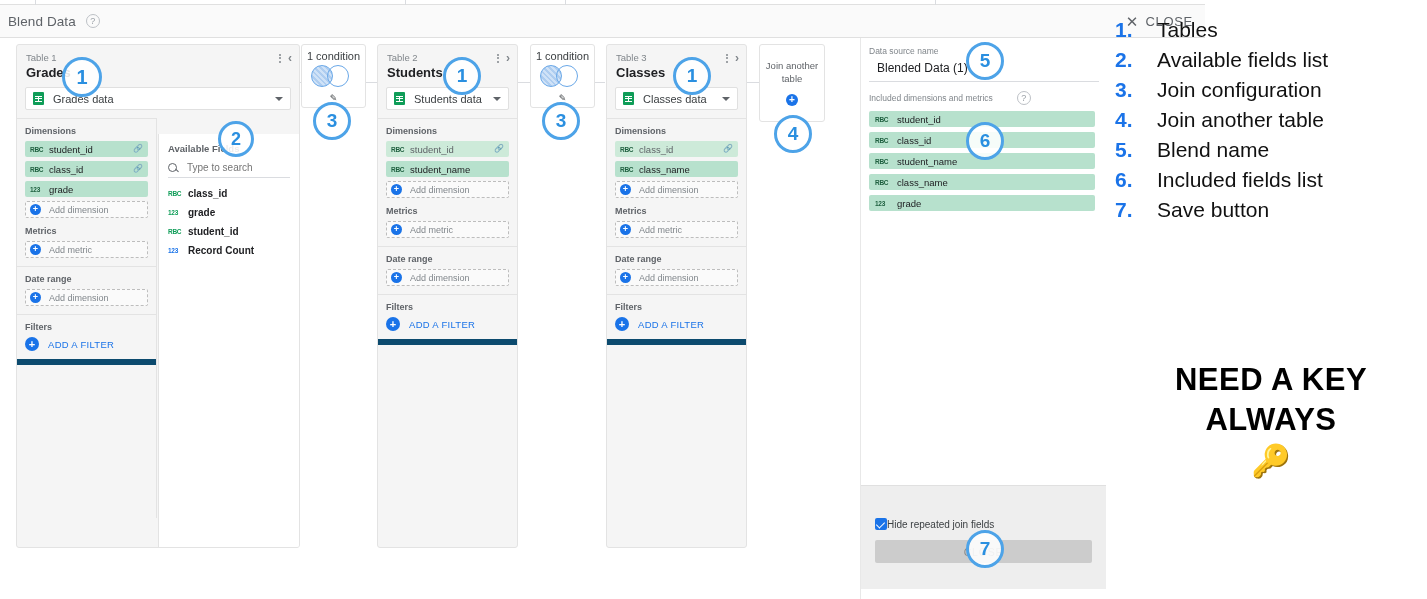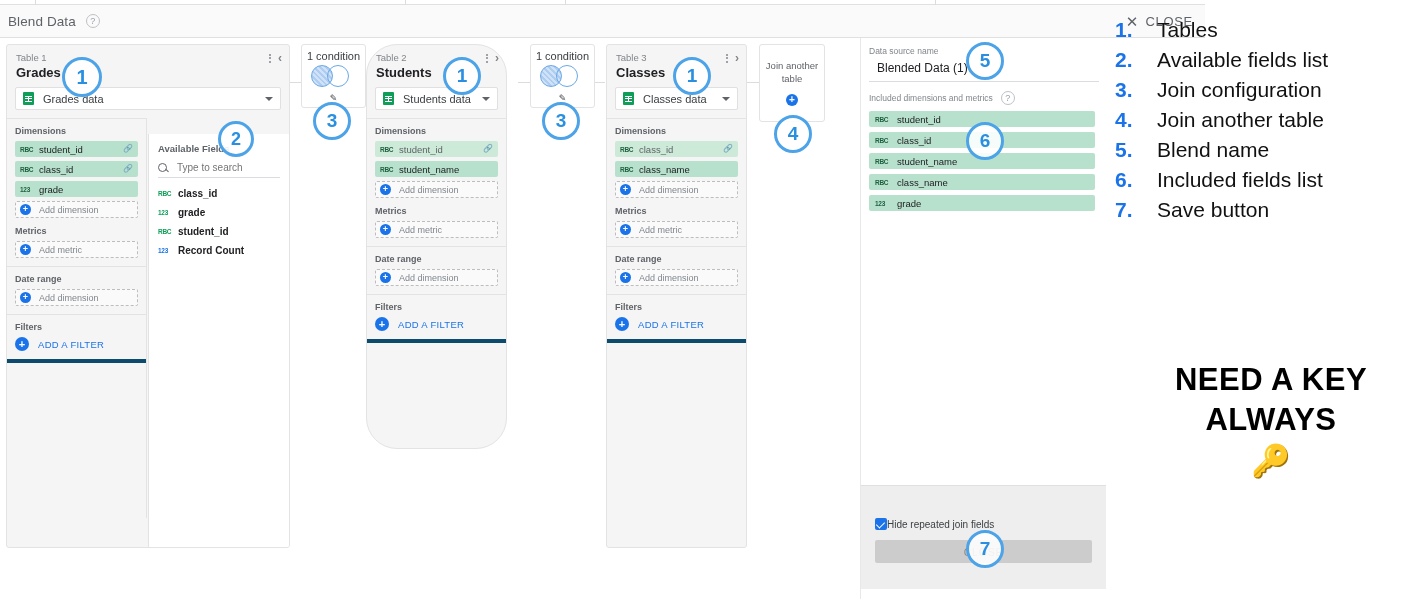--- a/index.html
+++ b/index.html
@@ -73,21 +73,21 @@
       linear-gradient(#fff,#fff) 0 0/7px 1px no-repeat,
       linear-gradient(#fff,#fff) 0 2.5px/7px 1px no-repeat,
       linear-gradient(#fff,#fff) 0 5px/7px 1px no-repeat,
       linear-gradient(#fff,#fff) 3px 0/1px 6px no-repeat;
   }
   .ds-chip .nm { font-size:11px; color:#3c4043; margin-left:9px; flex:1; }
   .ds-caret { width:0;height:0;border-left:4px solid transparent;border-right:4px solid transparent;border-top:4.5px solid #5f6368; }
 
   .tc-body { border-top:1px solid #e3e3e3; background:#f5f5f5; }
   .sec { padding:7px 8px 8px 8px; border-bottom:1px solid #e3e3e3; }
-  .sec.last { border-bottom:4px solid #0c4a6e; }
+  .sec.last { border-bottom:6px solid #0c4a6e; }
   .sec-title { font-size:9px; font-weight:bold; color:#5f6368; margin-bottom:5px; }
 
   .fchip {
     height:16px; border-radius:2px; background:#b7e1cd;
     display:flex; align-items:center; padding:0 5px; margin-bottom:4px;
     position:relative; cursor:pointer;
   }
   .fchip.muted { background:#cdead9; }
   .fchip .tico { font-size:6.5px; font-weight:bold; letter-spacing:-.3px; color:#1e5f3f; width:15px; flex:0 0 auto; }
   .fchip .fname { font-size:9.5px; color:#202124; margin-left:4px; }
@@ -148,21 +148,21 @@
   #join-another .plusc { width:12px;height:12px;border-radius:50%;background:#1a73e8;color:#fff;
        font-size:10px;line-height:12px;margin:9px auto 0;font-weight:bold;}
 
   
   #right-panel {
     position:absolute; left:860px; top:0; width:245px; height:561px;
     background:#fff; border-left:1px solid #e8e8e8;
   }
   #ds-name-label { font-size:8.5px; color:#80868b; padding:8px 0 0 8px;}
   #ds-name-val { font-size:12px; color:#202124; padding:5px 8px 6px 8px; border-bottom:1px solid #dadce0; margin:0 6px 0 8px;}
-  #incl-label { font-size:8.5px; color:#80868b; padding:9px 0 6px 8px; display:flex; align-items:center; gap:8px;}
+  #incl-label { font-size:8.5px; color:#80868b; padding:9px 0 6px 8px; display:flex; align-items:center; gap:24px;}
   .incl-chip {
     height:16px; border-radius:2px; background:#b7e1cd;
     margin:0 10px 5px 8px; display:flex; align-items:center; padding:0 6px; cursor:pointer;
   }
   .incl-chip .tico { font-size:6.5px; font-weight:bold; letter-spacing:-.3px; color:#1e5f3f; width:18px; flex:0 0 auto;}
   .incl-chip .nm { font-size:9.5px; color:#202124; margin-left:4px; }
 
   #right-footer {
     position:absolute; left:0; bottom:10px; width:245px; height:104px;
     background:#eeeeee; border-top:1px solid #e0e0e0; padding:32px 14px 0 14px;
@@ -217,21 +217,21 @@
 </div>
 
 <div id="workspace">
 
   <div class="connector" style="left:290px; top:44px; width:12px;"></div>
   <div class="connector" style="left:365px; top:44px; width:12px;"></div>
   <div class="connector" style="left:518px; top:44px; width:13px;"></div>
   <div class="connector" style="left:594px; top:44px; width:11px;"></div>
   <div class="connector" style="left:746px; top:44px; width:13px;"></div>
 
-  <div class="table-card" style="left:6px; width:284px; height:504px;">
+  <div class="table-card" style="left:16px; width:284px; height:504px;">
     <div class="tc-head">
       <div class="tc-label">Table 1</div>
       <div class="tc-name">Grades</div>
       <div class="tc-ctrls">
         <span class="kebab">
             <i></i>
             <i></i>
             <i></i>
           </span>
         <span class="chev">‹</span>
@@ -315,21 +315,21 @@
 
   <div class="join-card" style="left:301px;">
     <div class="cond">1 condition</div>
     <div class="venn">
       <div class="c left"></div>
         <div class="c right"></div>
     </div>
     <div class="pencil">✎</div>
   </div>
 
-  <div class="table-card" style="left:366px; width:141px; height:405px;border-radius:31px;">
+  <div class="table-card" style="left:377px; width:141px; height:504px;">
     <div class="tc-head">
       <div class="tc-label">Table 2</div>
       <div class="tc-name">Students</div>
       <div class="tc-ctrls">
         <span class="kebab">
             <i></i>
             <i></i>
             <i></i>
           </span>
         <span class="chev">›</span>

